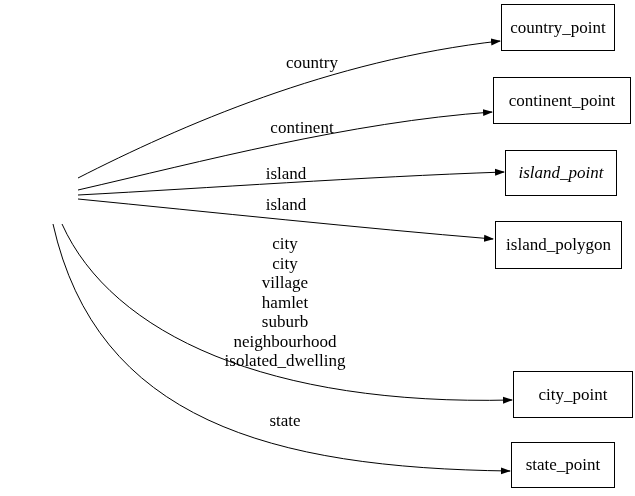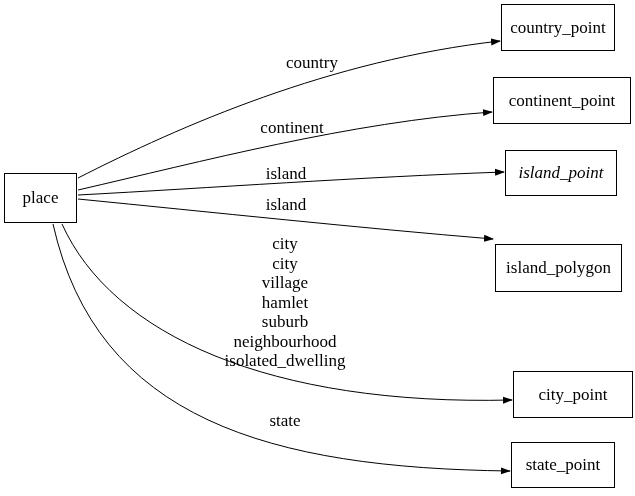--- a/index.html
+++ b/index.html
@@ -36,32 +36,32 @@
     background: #ffffff;
     display: flex;
     align-items: center;
     justify-content: center;
     white-space: nowrap;
   }
   .node-place          { left: 4px;   top: 173px; width: 73px;  height: 50px; }
   .node-country-point  { left: 501px; top: 4px;   width: 114px; height: 47px; }
   .node-continent-point{ left: 493px; top: 77px;  width: 138px; height: 47px; }
   .node-island-point   { left: 505px; top: 150px; width: 112px; height: 46px; font-style: italic; }
-  .node-island-polygon { left: 495px; top: 221px; width: 127px; height: 48px; margin-top: 23px; }
+  .node-island-polygon { left: 495px; top: 221px; width: 127px; height: 48px; }
   .node-city-point     { left: 513px; top: 371px; width: 120px;  height: 47px; }
   .node-state-point    { left: 511px; top: 442px; width: 104px; height: 46px; }
   .edge-label {
     position: absolute;
     transform: translateX(-50%);
     white-space: nowrap;
     line-height: 20px;
     text-align: center;
   }
   .edge-label-country   { left: 284px; top: 53px; margin-left: 28px; }
-  .edge-label-continent { left: 292px; top: 118px; }
+  .edge-label-continent { left: 302px; top: 118px; }
   .edge-label-island-1  { left: 286px; top: 164px; }
   .edge-label-island-2  { left: 286px; top: 195px; }
   .edge-label-city-group{ left: 285px; top: 234px; line-height: 19.5px; }
   .edge-label-state     { left: 285px; top: 411px; }
 </style>
 </head>
 <body>
 
 <div class="canvas">
 
@@ -72,23 +72,20 @@
       </marker>
     </defs>
     <path class="edge" d="M 78 178 C 180 126, 330 60, 500 41" marker-end="url(#arrowhead)"></path>
     <path class="edge" d="M 78 190 C 200 162, 350 122, 492 112" marker-end="url(#arrowhead)"></path>
     <path class="edge" d="M 78 195 C 210 188, 360 177, 504 172" marker-end="url(#arrowhead)"></path>
     <path class="edge" d="M 78 199 C 210 212, 360 228, 493 239" marker-end="url(#arrowhead)"></path>
     <path class="edge" d="M 62 224 C 112 335, 270 406, 512 400" marker-end="url(#arrowhead)"></path>
     <path class="edge" d="M 53 224 C 97 420, 270 468, 510 471" marker-end="url(#arrowhead)"></path>
   </svg>
 
-  <div class="node node-place">
-    <span>place</span>
-  </div>
   <div class="node node-continent-point">
     <span>continent_point</span>
   </div>
   <div class="node node-country-point">
     <span>country_point</span>
   </div>
   <div class="node node-island-point">
     <span>island_point</span>
   </div>
   <div class="node node-island-polygon">

